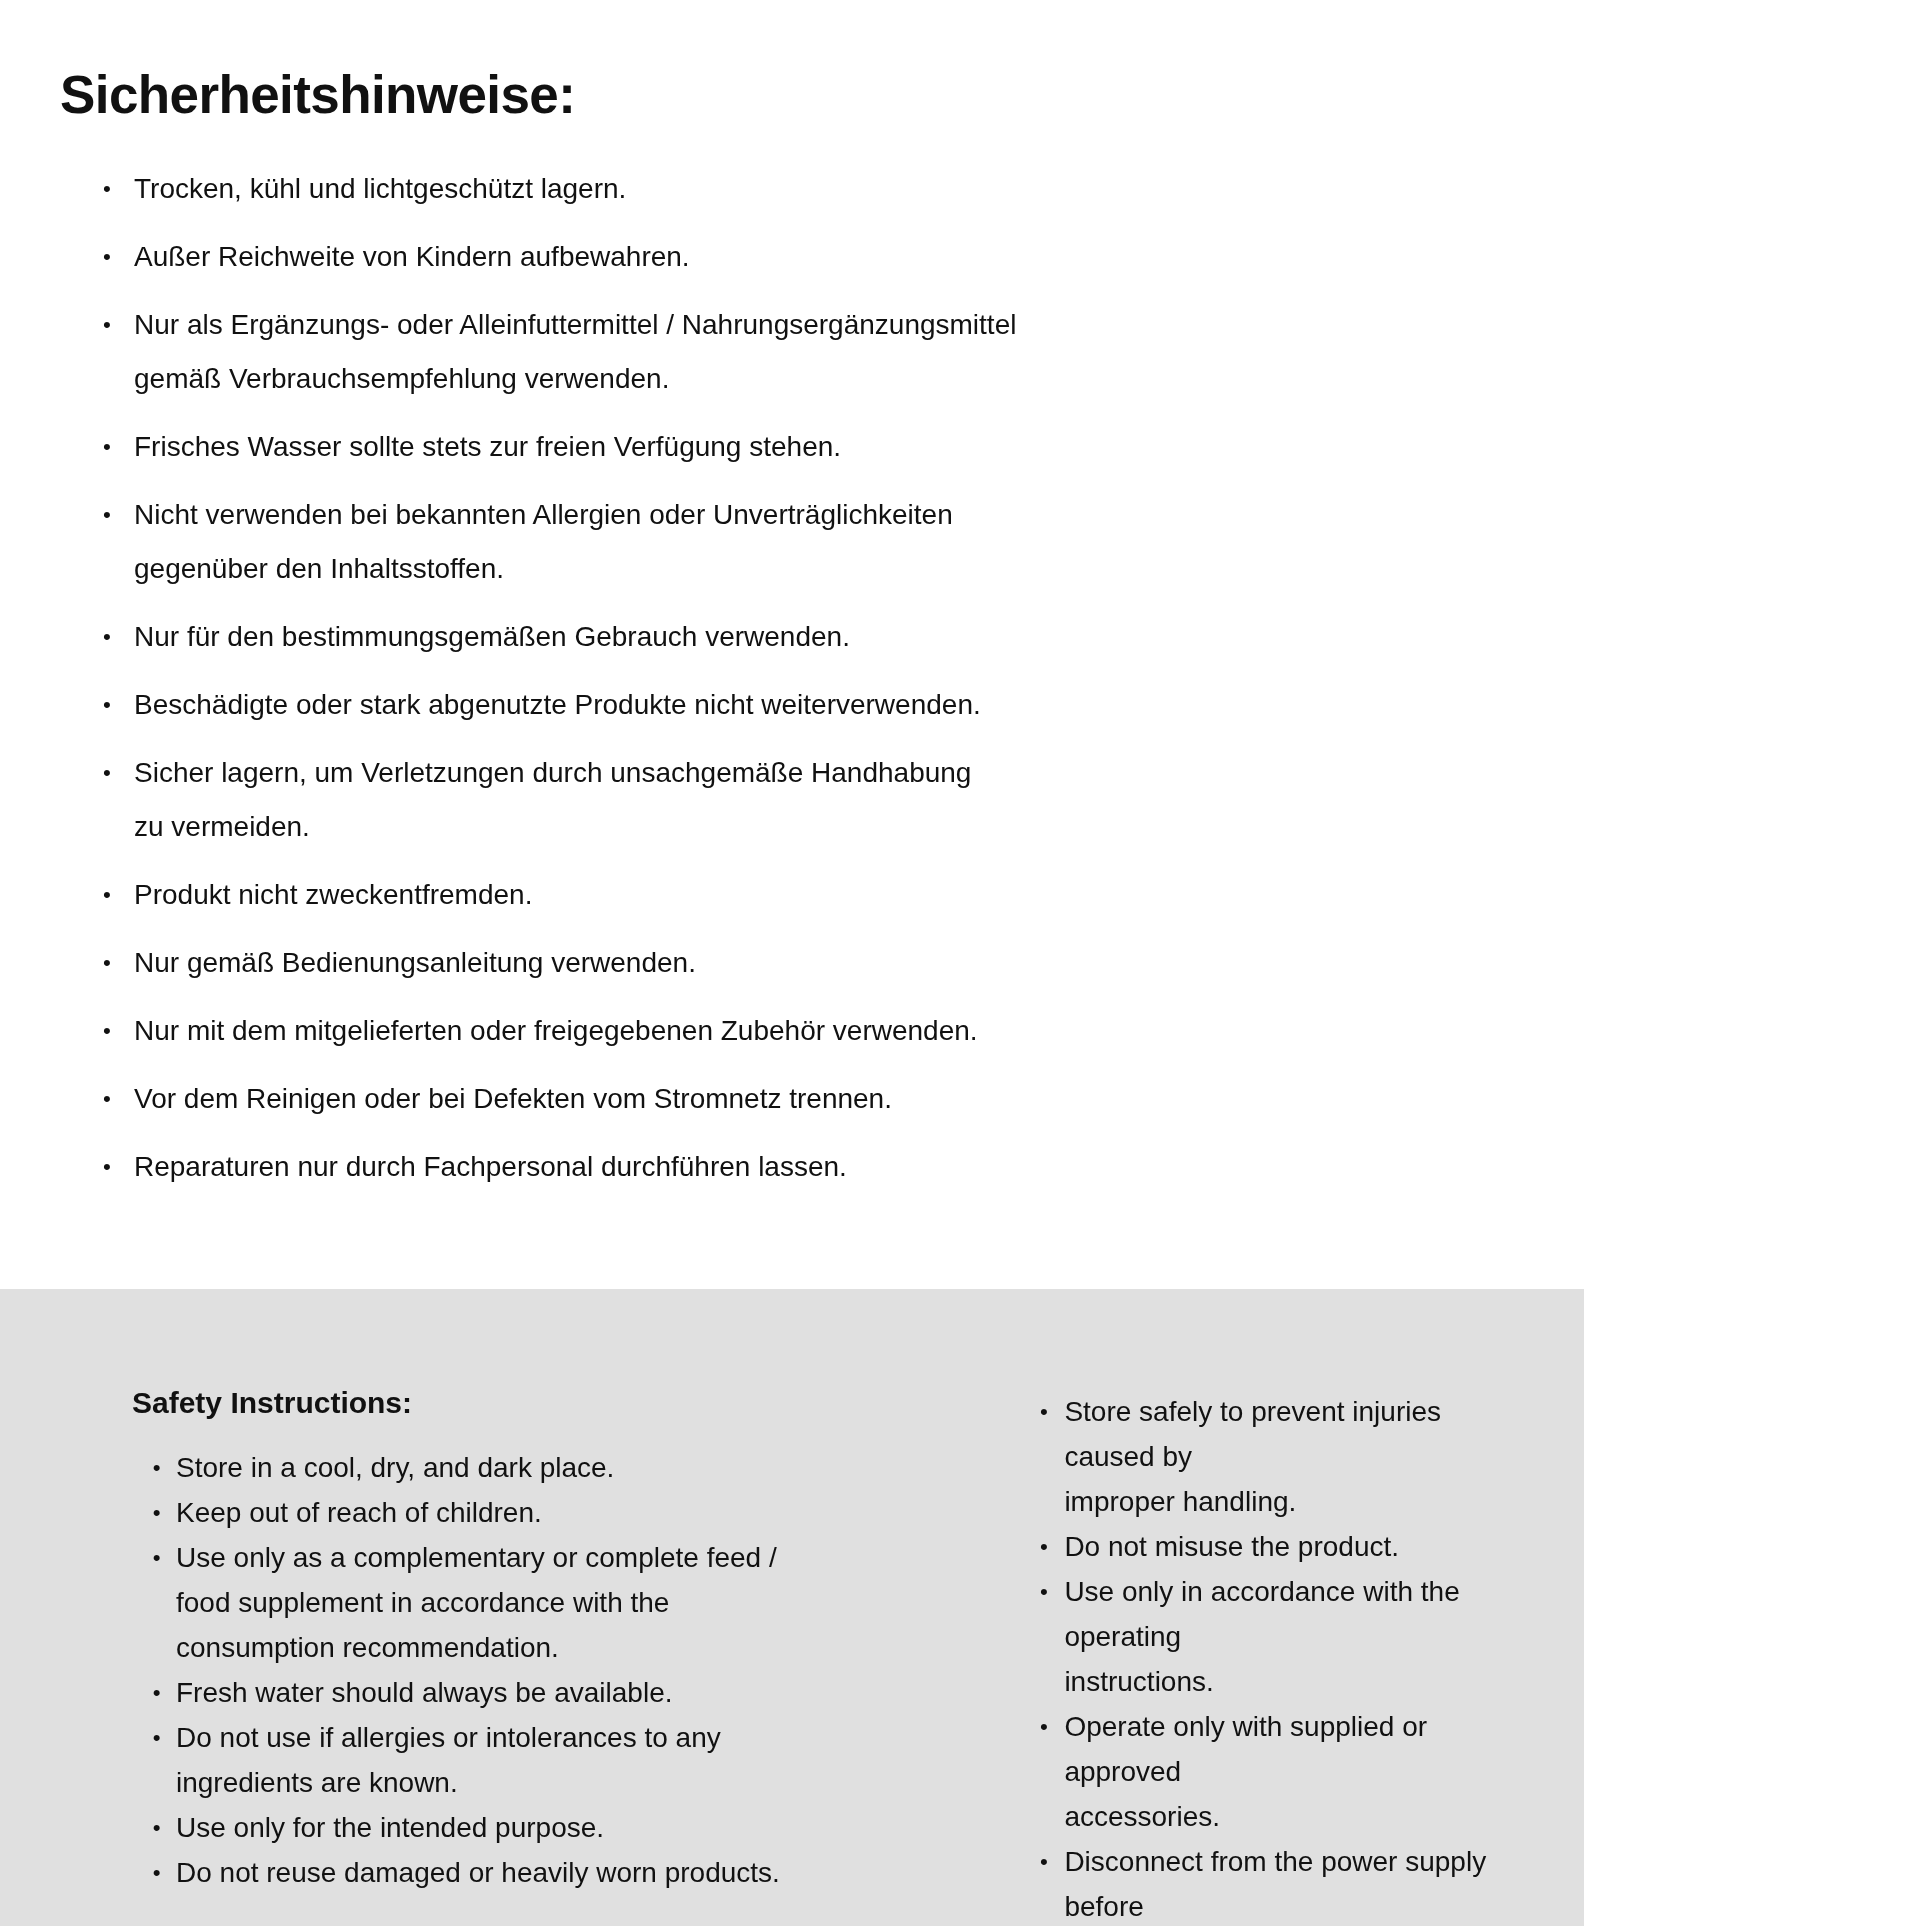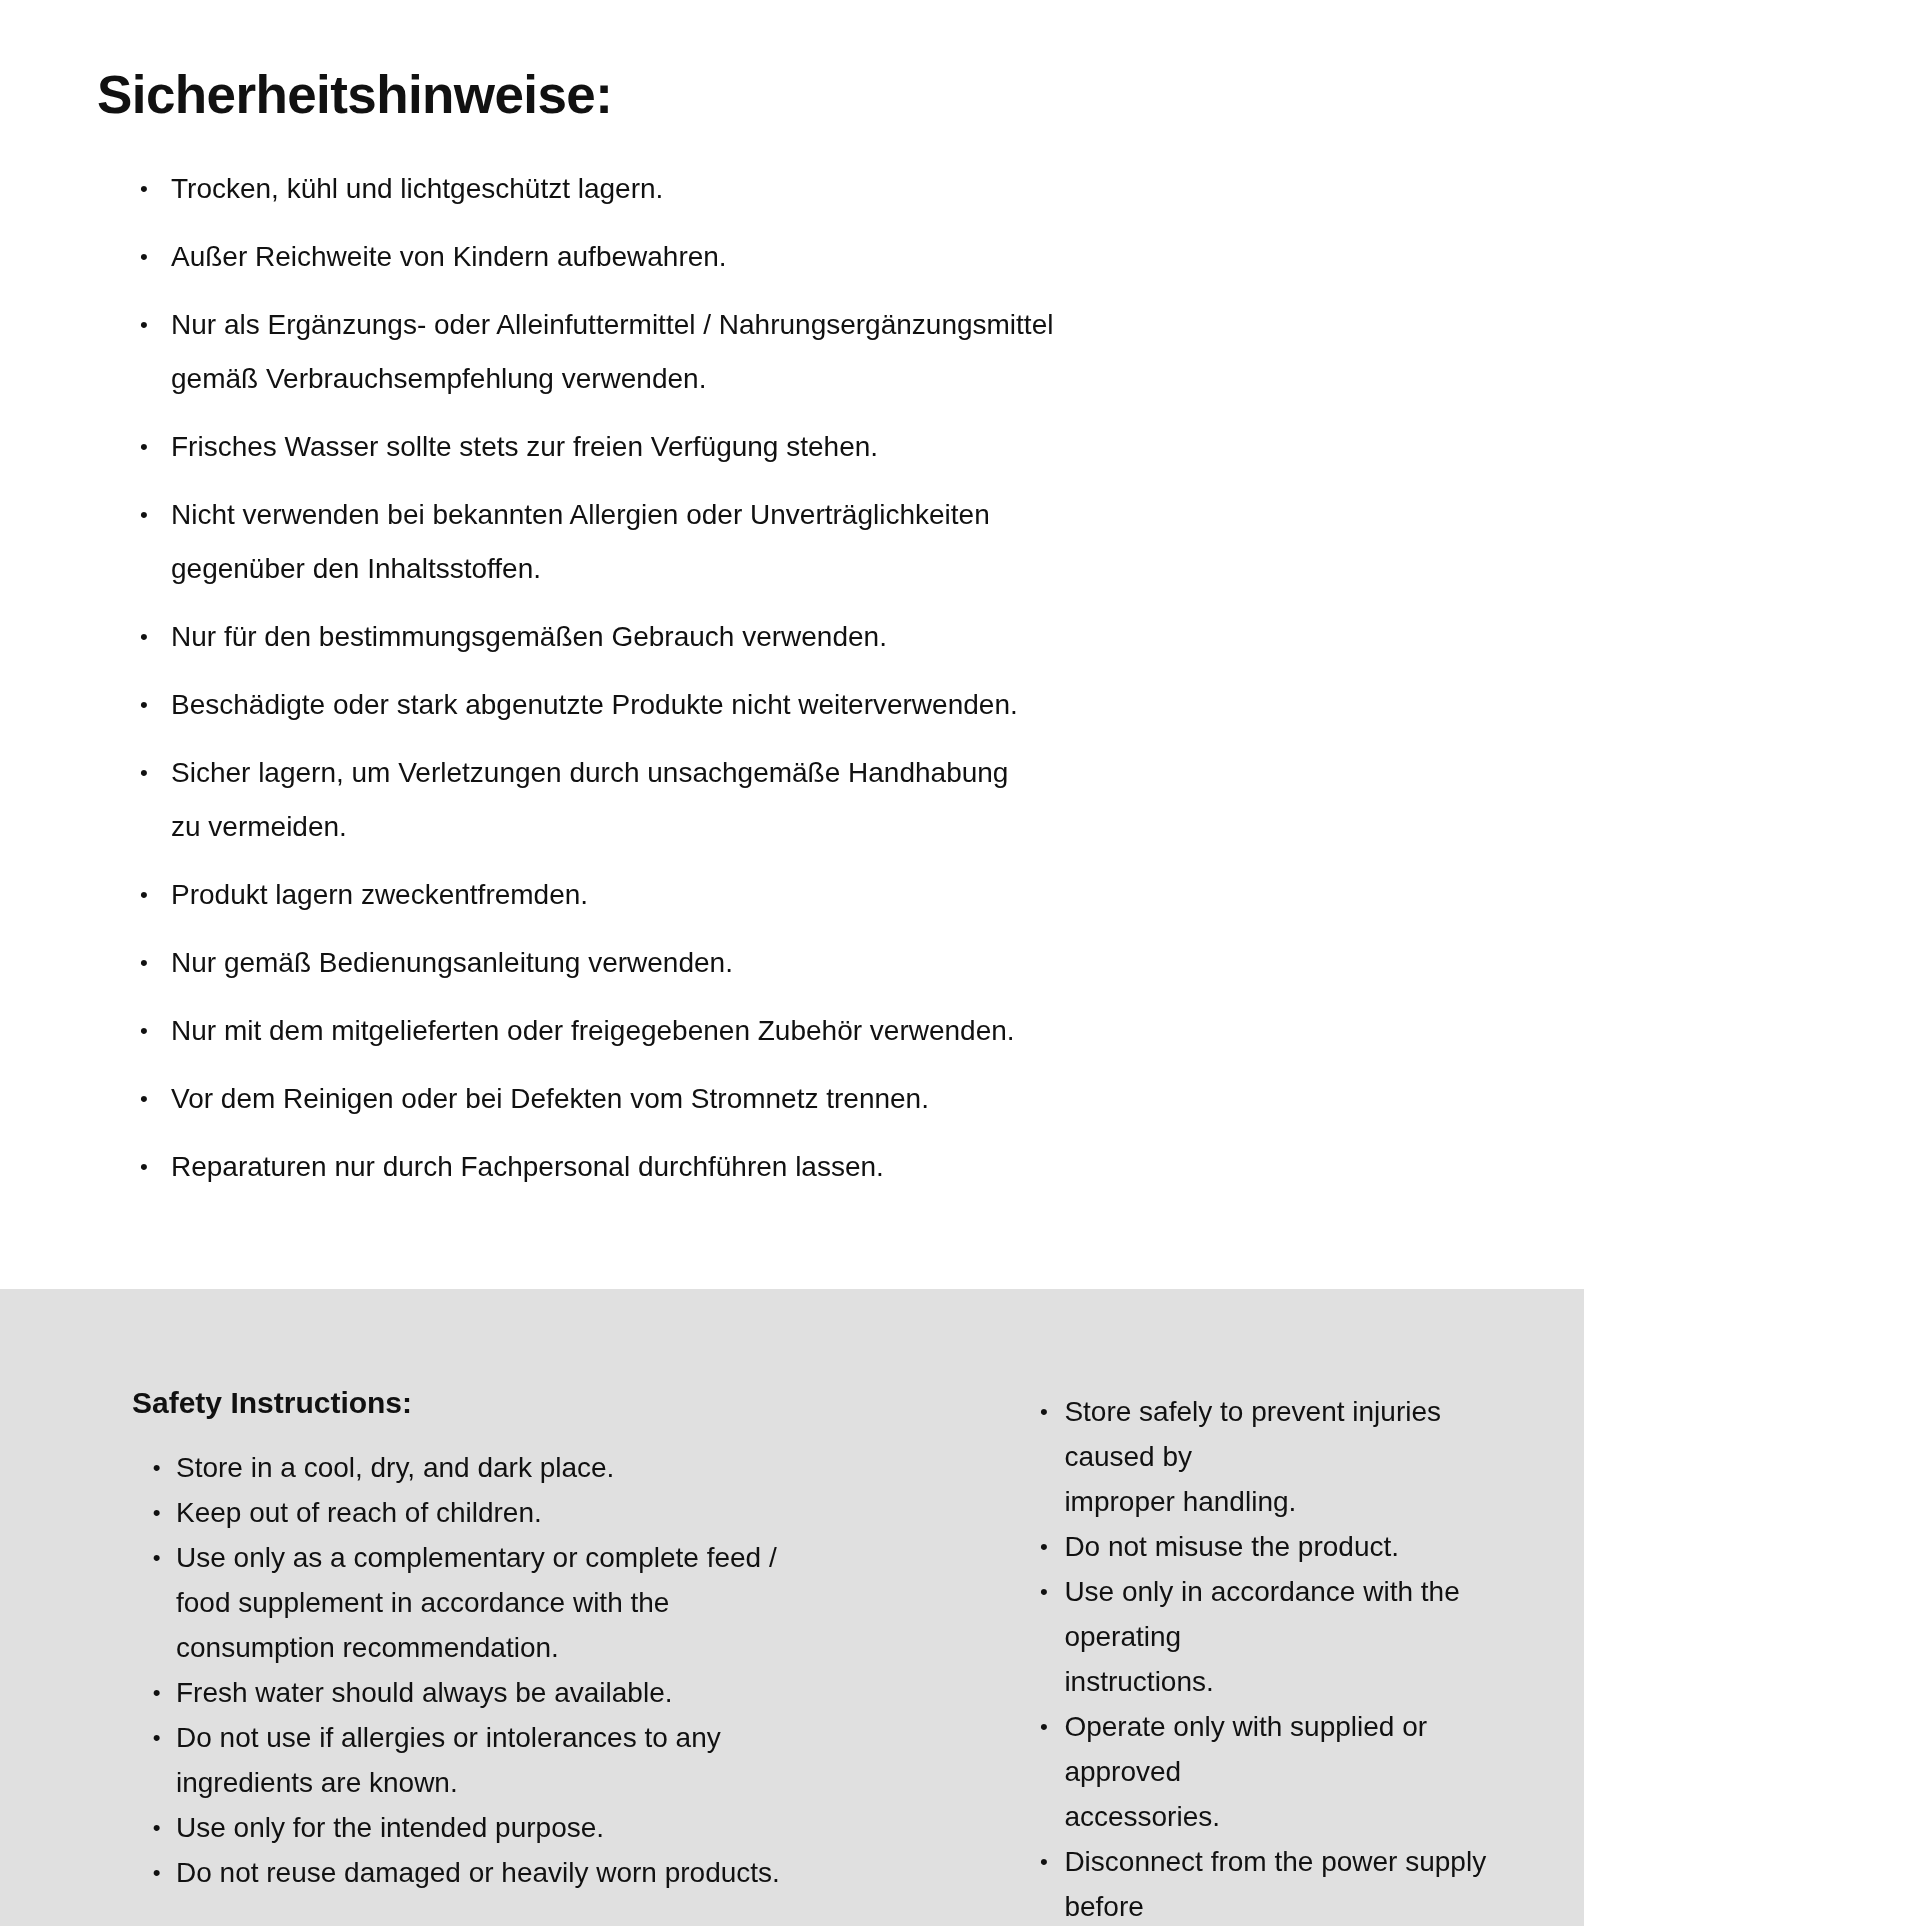--- a/index.html
+++ b/index.html
@@ -15,21 +15,21 @@
     background: var(--page-bg);
     color: var(--text);
     font-family: "Liberation Sans", "DejaVu Sans", sans-serif;
     overflow: hidden;
   }
 
   
   .de-section {
     width: 1926px;
     height: 1289px;
-    padding: 64px 77px 0 97px;
+    padding: 64px 77px 0 60px;
   }
   .de-heading {
     font-size: 53px;
     font-weight: 700;
     margin: 0 0 37px 0;
     letter-spacing: -0.6px;
   }
   .de-list {
     list-style: none;
     margin: 0;
@@ -116,21 +116,21 @@
     <li>Außer Reichweite von Kindern aufbewahren.</li>
     <li>Nur als Ergänzungs- oder Alleinfuttermittel / Nahrungsergänzungsmittel
 gemäß Verbrauchsempfehlung verwenden.</li>
     <li>Frisches Wasser sollte stets zur freien Verfügung stehen.</li>
     <li>Nicht verwenden bei bekannten Allergien oder Unverträglichkeiten
 gegenüber den Inhaltsstoffen.</li>
     <li>Nur für den bestimmungsgemäßen Gebrauch verwenden.</li>
     <li>Beschädigte oder stark abgenutzte Produkte nicht weiterverwenden.</li>
     <li>Sicher lagern, um Verletzungen durch unsachgemäße Handhabung
 zu vermeiden.</li>
-    <li>Produkt lagern zweckentfremden.</li>
+    <li>Produkt nicht zweckentfremden.</li>
     <li>Nur gemäß Bedienungsanleitung verwenden.</li>
     <li>Nur mit dem mitgelieferten oder freigegebenen Zubehör verwenden.</li>
     <li>Vor dem Reinigen oder bei Defekten vom Stromnetz trennen.</li>
     <li>Reparaturen nur durch Fachpersonal durchführen lassen.</li>
   </ul>
 </section>
 
 <section class="en-section">
   <div class="en-col-left">
     <h2 class="en-heading">Safety Instructions:</h2>

